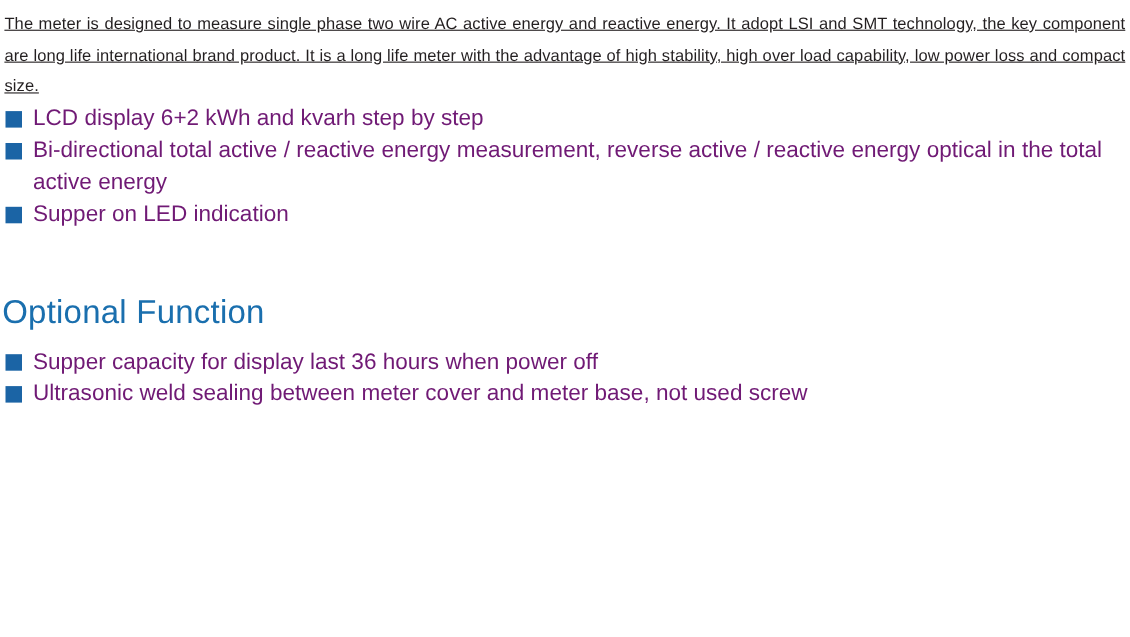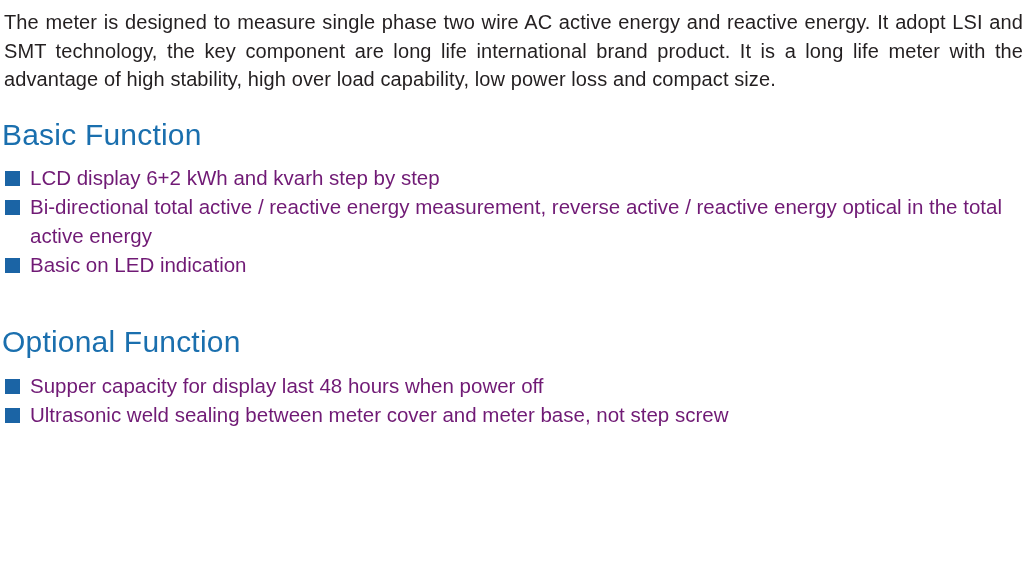--- a/index.html
+++ b/index.html
@@ -15,44 +15,45 @@
     overflow: hidden;
   }
   .page {
     width: 1027px;
     height: 579px;
     box-sizing: border-box;
     padding: 8px 2px 0 2px;
     position: relative;
   }
   .intro {
-    font-size: 20px;
+    font-size: 15px;
     line-height: 28.5px;
     text-align: justify;
     text-justify: inter-word;
     color: #231f20;
     margin: 0 0 0 0;
     padding: 0 2px 0 2px;
     letter-spacing: 0.1px;
+    text-decoration: underline;
   }
   .section-heading {
     color: #1a6fae;
     font-size: 30px;
     line-height: 34px;
     font-weight: normal;
     margin: 0;
     padding: 0;
     letter-spacing: 0.2px;
   }
   .heading-basic {
     margin-top: 24px;
     margin-bottom: 12px;
   }
   .heading-optional {
-    margin-top: 45px;
+    margin-top: 58px;
     margin-bottom: 13px;
   }
   ul.bullets {
     list-style: none;
     margin: 0;
     padding: 0;
   }
   ul.bullets li {
     position: relative;
     padding-left: 28px;
@@ -80,43 +81,42 @@
     margin-bottom: 2px;
   }
 </style>
 </head>
 <body>
 
 <div class="page">
 
   <p class="intro">The meter is designed to measure single phase two wire AC active energy and reactive energy. It adopt LSI and SMT technology, the key component are long life international brand product. It is a long life meter with the advantage of high stability, high over load capability, low power loss and compact size.</p>
 
-  <h2 class="section-heading heading-basic">Basic Function</h2>
 
   <ul class="bullets basic-list">
     <li>
       <span class="sq"></span>
       <span class="txt">LCD display 6+2 kWh and kvarh step by step</span>
     </li>
     <li>
       <span class="sq"></span>
       <span class="txt">Bi-directional total active / reactive energy measurement, reverse active / reactive energy optical in the total active energy</span>
     </li>
     <li>
       <span class="sq"></span>
-      <span class="txt">Basic on LED indication</span>
+      <span class="txt">Supper on LED indication</span>
     </li>
   </ul>
 
   <h2 class="section-heading heading-optional">Optional Function</h2>
 
   <ul class="bullets optional-list">
     <li>
       <span class="sq"></span>
-      <span class="txt">Supper capacity for display last 48 hours when power off</span>
+      <span class="txt">Supper capacity for display last 36 hours when power off</span>
     </li>
     <li>
       <span class="sq"></span>
-      <span class="txt">Ultrasonic weld sealing between meter cover and meter base, not step screw</span>
+      <span class="txt">Ultrasonic weld sealing between meter cover and meter base, not used screw</span>
     </li>
   </ul>
 
 </div>
 
 </body></html>

